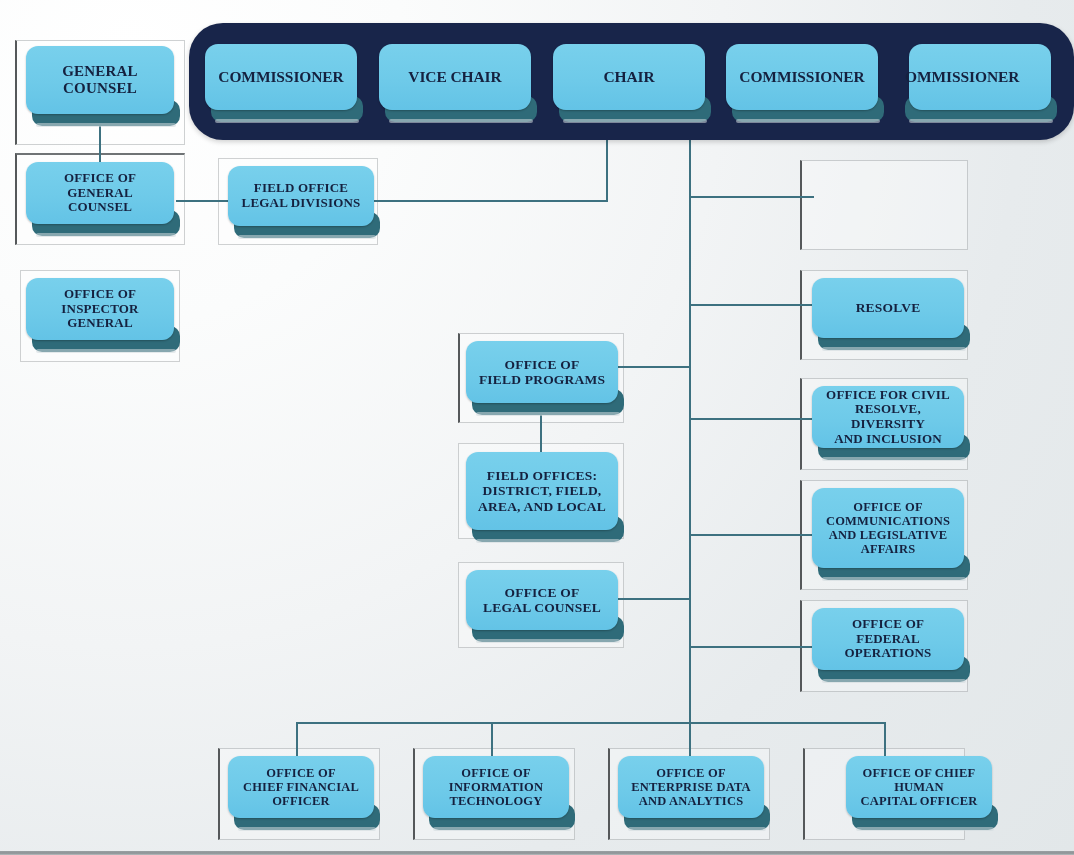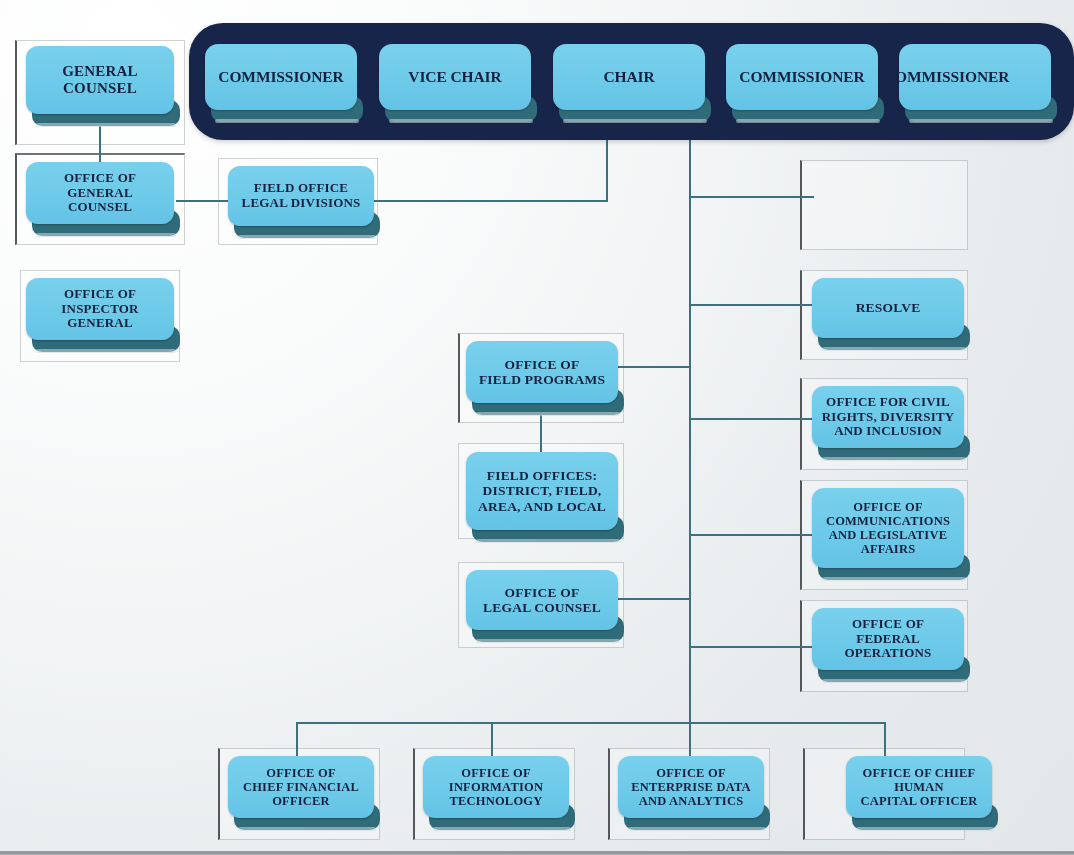--- a/index.html
+++ b/index.html
@@ -69,21 +69,21 @@
     color:#15213f;
     font-weight:700;
     line-height:1.12;
     letter-spacing:.2px;
     padding:0 5px;
     white-space:pre-line;
     font-family:Liberation Serif, serif;
   }
   .node.onband .body{border-radius:13px;}
   .node.onband .label{font-size:15.5px;font-weight:700;letter-spacing:-.1px;}
-  .node.clip .body{justify-content:flex-start;}
+  .node.clip .body{justify-content:flex-start;margin-left:10px;}
   .node.clip .label{padding-left:0;margin-left:-4px;}
 
   .size-lg .label{font-size:15px;}
   .size-md .label{font-size:13.5px;}
   .size-sm .label{font-size:13px;font-weight:700;}
   .size-xs .label{font-size:12.5px;font-weight:700;}
 
   #bottomrule{
     position:absolute;left:0;right:0;bottom:0;height:4px;
     background:linear-gradient(180deg,#9aa0a3 0%,#8d9396 55%,#b9bec0 100%);
@@ -253,21 +253,21 @@
     <div class="body">
       <span class="label">RESOLVE</span>
     </div>
     <div class="lip"></div>
   </div>
 
   <div class="node size-sm" style="left:812px;top:386px;width:152px;height:62px;">
     <div class="shadow3d"></div>
     <div class="body">
       <span class="label">OFFICE FOR CIVIL
-RIGHTS, DIVERSITY
+RESOLVE, DIVERSITY
 AND INCLUSION</span>
     </div>
     <div class="lip"></div>
   </div>
 
   <div class="node size-xs" style="left:812px;top:488px;width:152px;height:80px;">
     <div class="shadow3d"></div>
     <div class="body">
       <span class="label">OFFICE OF
 COMMUNICATIONS

